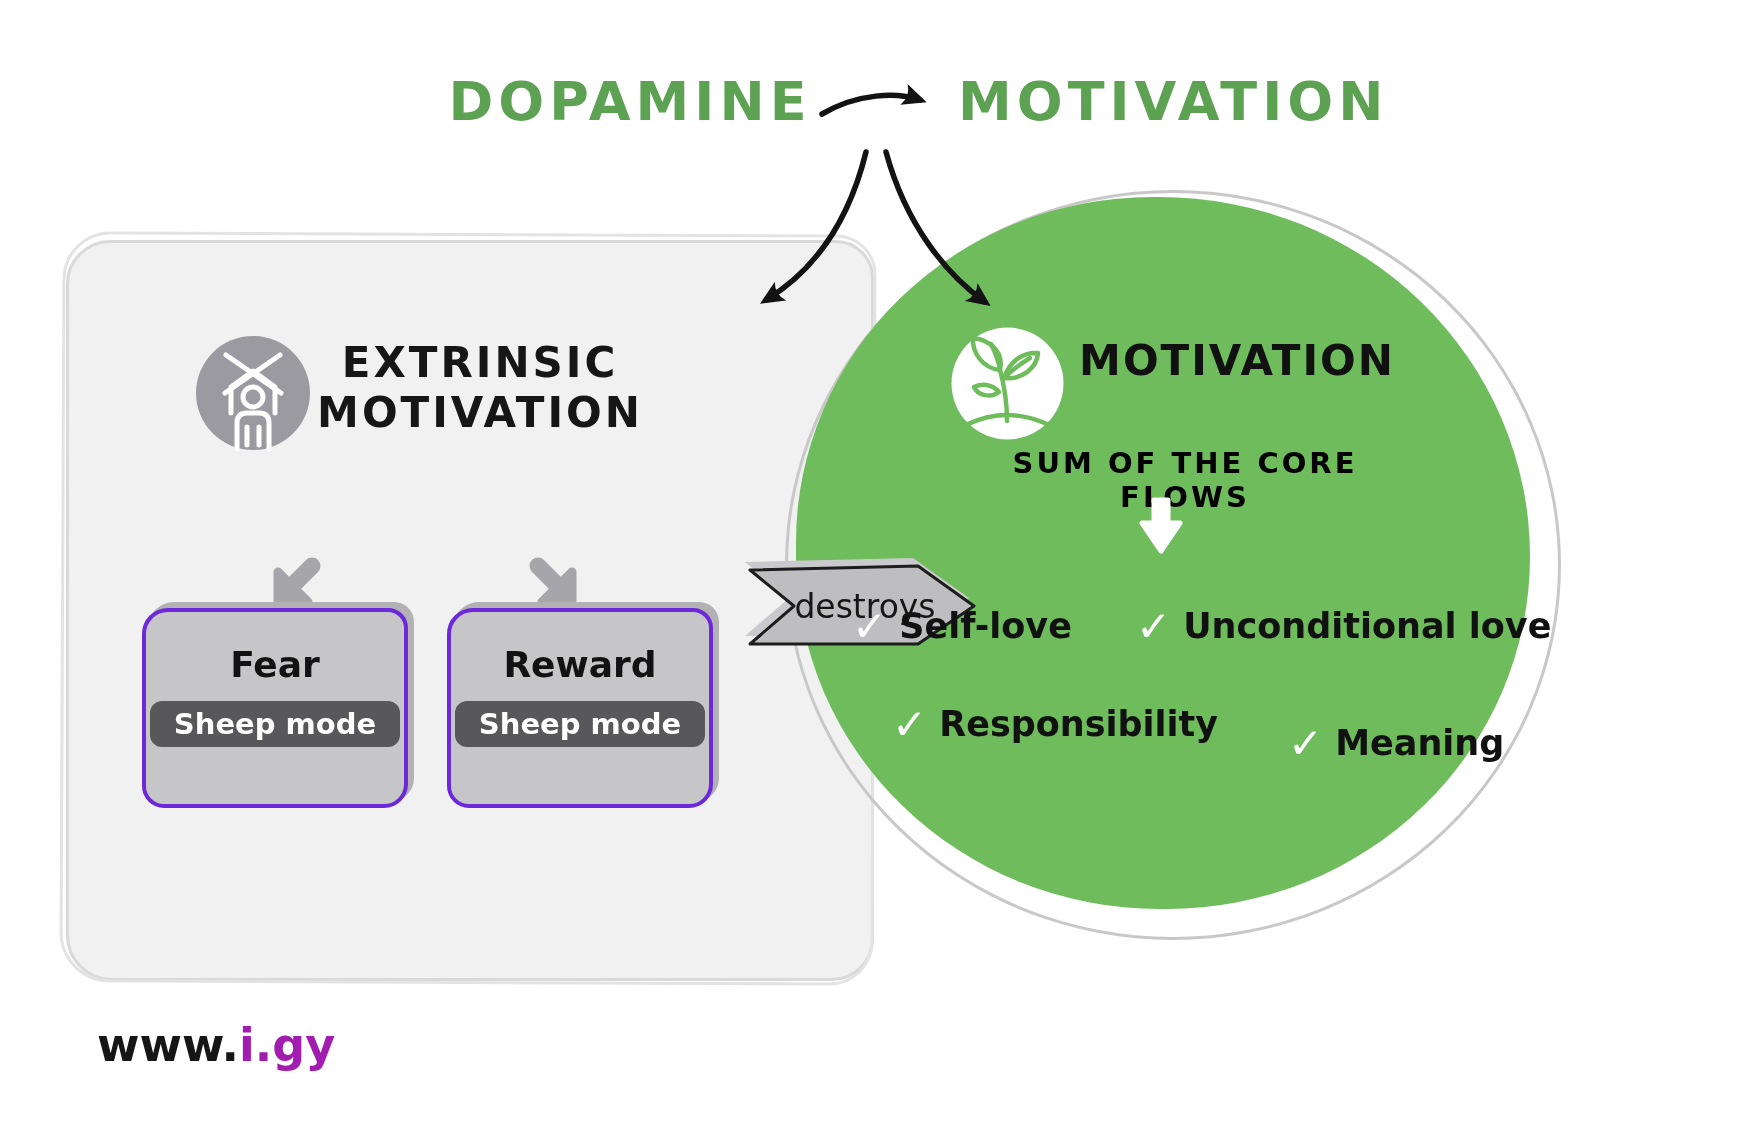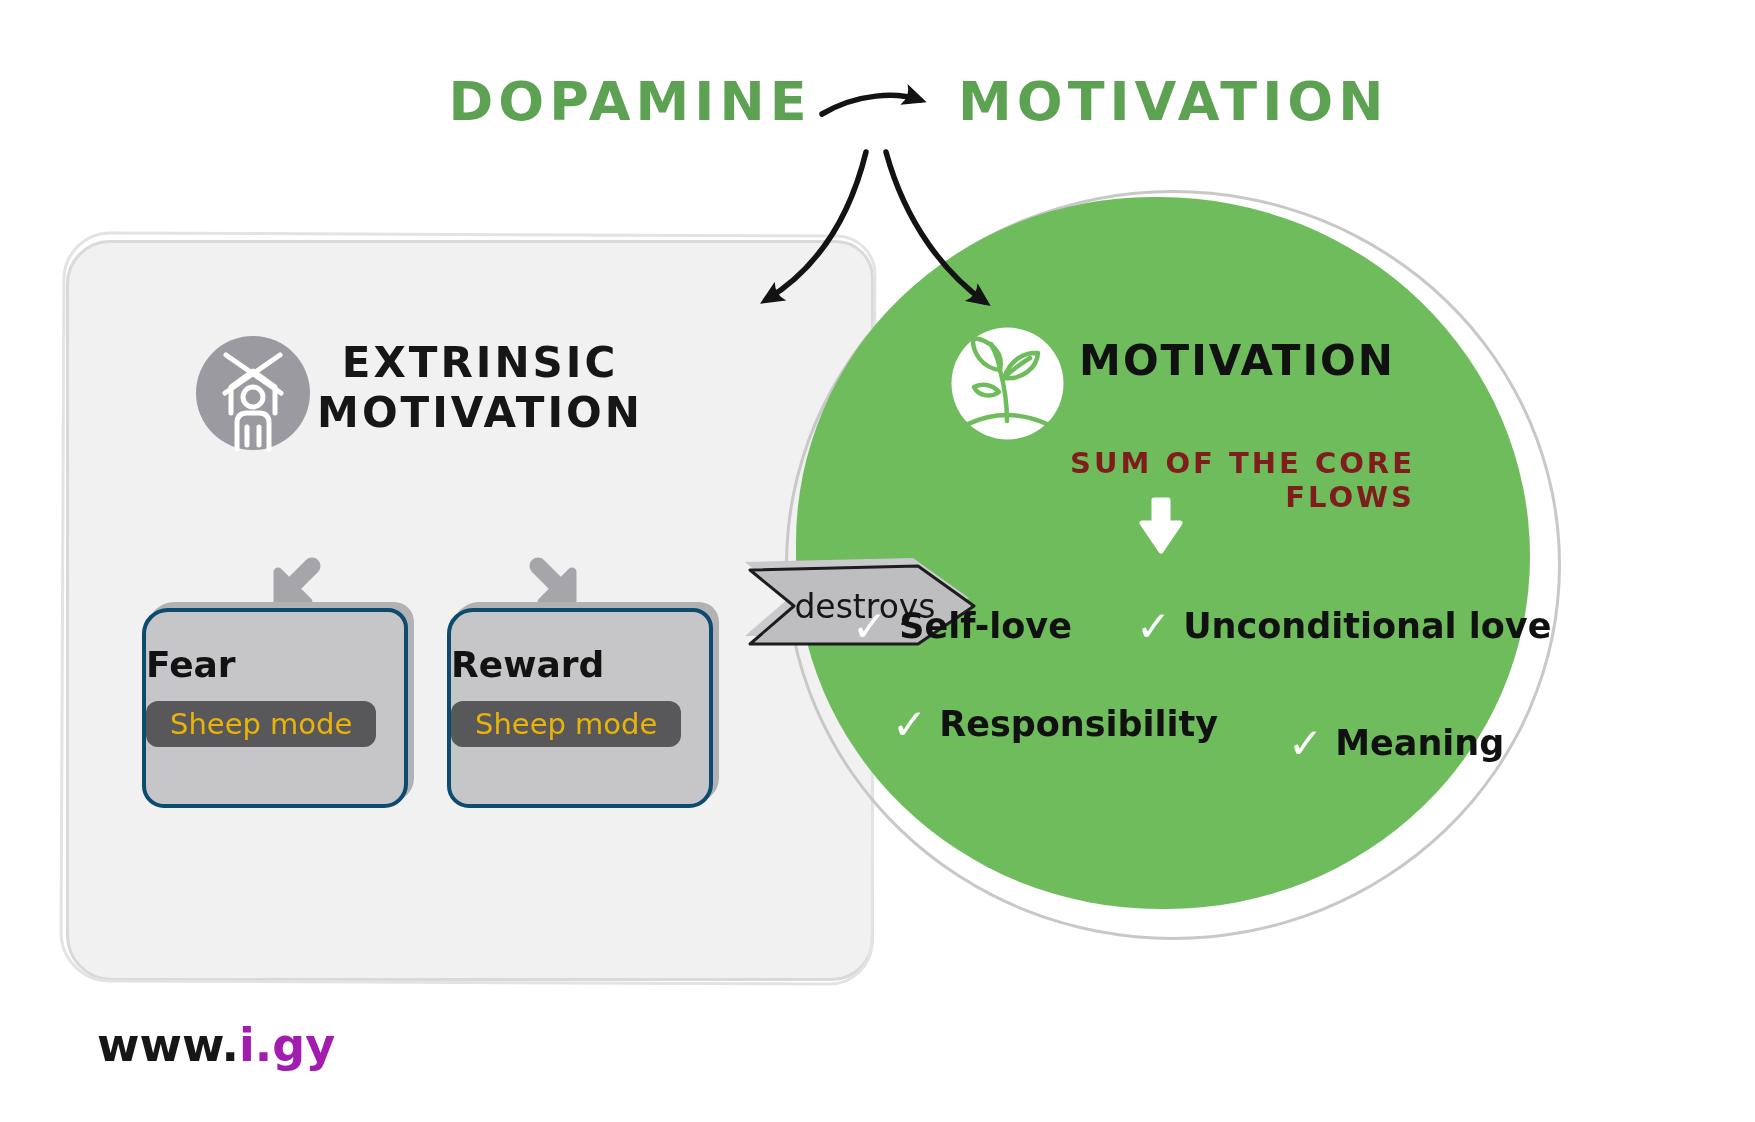--- a/index.html
+++ b/index.html
@@ -14,40 +14,40 @@
   .overlay{left:0;top:0;pointer-events:none;}
   .sk{stroke:#131313;stroke-width:5.5px;fill:none;stroke-linecap:round;}
 
   
   .panel{left:66px;top:240px;width:802px;height:735px;background:#f1f1f2;
          border:3px solid #d9d9d9;border-radius:44px 38px 42px 46px;}
   .panel::before{content:"";position:absolute;left:-8px;top:-10px;right:-4px;bottom:-6px;
          border:3px solid #e3e3e3;border-radius:48px 40px 44px 50px;transform:rotate(.25deg);}
   .ext-title{left:300px;top:338px;width:360px;text-align:center;font-size:42px;line-height:50px;
          font-weight:bold;letter-spacing:3px;color:#161616;}
-  .card{width:258px;height:192px;background:#c6c6c9;border:4px solid #0c4a6e;
-        border-radius:26px 20px 24px 22px;box-shadow:6px -6px 0 #b2b2b5;}
+  .card{width:258px;height:192px;background:#c6c6c9;border:4px solid #6d28d9;
+        border-radius:26px 20px 24px 22px;box-shadow:6px -6px 0 #b2b2b5;text-align:center;}
   .card-fear{left:142px;top:608px;}
   .card-reward{left:447px;top:608px;}
   .card-title{margin-top:32px;font-size:36px;font-weight:bold;color:#121212;}
-  .badge{display:inline-block;margin-top:16px;padding:6px 24px;background:#58585b;color:#eab308;
-         font-size:29px;font-weight:normal;border-radius:12px;}
+  .badge{display:inline-block;margin-top:16px;padding:6px 24px;background:#58585b;color:#ffffff;
+         font-size:29px;font-weight:bold;border-radius:12px;}
 
   
   .destroys-label{left:780px;top:587px;width:170px;text-align:center;font-size:33px;color:#161616;
          font-family:"DejaVu Sans",sans-serif;}
 
   
   .ring{left:785px;top:190px;width:770px;height:744px;border:3px solid #c8c8c8;border-radius:50%;}
   .circle{left:796px;top:197px;width:734px;height:712px;background:#6fbc5c;
           border-radius:49% 51% 50% 50%;}
   .int-title{left:1072px;top:336px;width:330px;text-align:center;font-size:42px;line-height:49px;
           font-weight:bold;letter-spacing:2px;color:#111111;}
-  .int-sub{left:955px;top:446px;width:460px;text-align:right;font-size:29px;font-weight:bold;
-          letter-spacing:3px;color:#7f1d1d;}
+  .int-sub{left:955px;top:446px;width:460px;text-align:center;font-size:29px;font-weight:bold;
+          letter-spacing:3px;color:#000000;}
   .check-item{font-size:35px;font-weight:bold;color:#111111;white-space:nowrap;}
   .check-item .check{color:#ffffff;font-size:42px;font-weight:normal;margin-right:12px;
           vertical-align:-3px;}
   .it-selflove{left:852px;top:602px;}
   .it-uncond{left:1136px;top:602px;}
   .it-resp{left:892px;top:700px;}
   .it-meaning{left:1240px;top:719px;margin-left:48px;}
   .it-growth{left:1008px;top:797px;}
 
   

